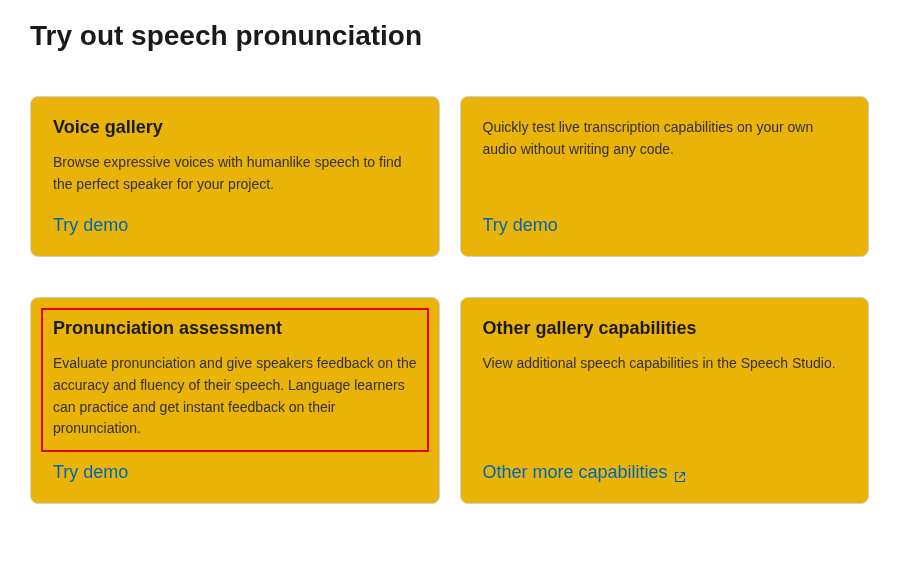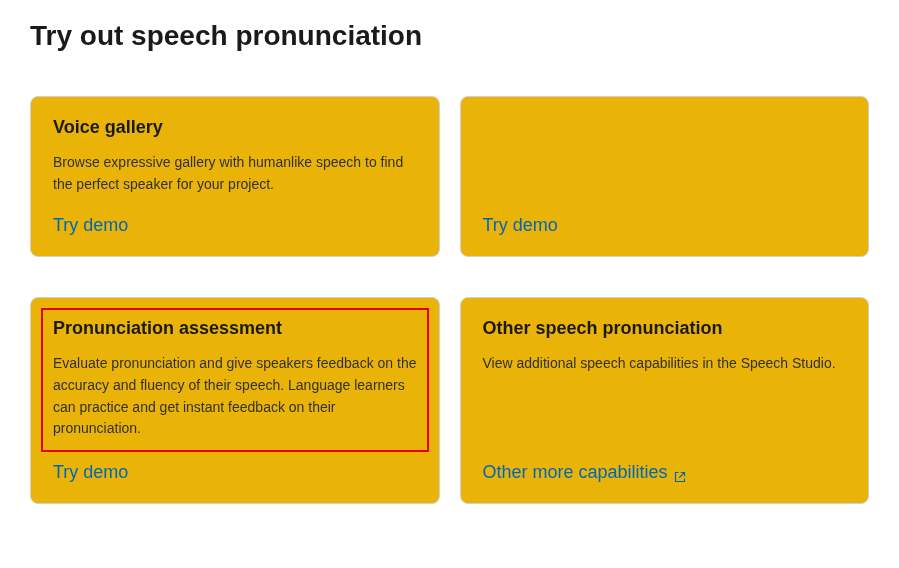--- a/index.html
+++ b/index.html
@@ -76,38 +76,39 @@
   </style>
 </head>
 <body>
 
 <h1 class="page-title">Try out speech pronunciation</h1>
 
 <div class="card-grid">
 
   <div class="card">
     <div class="card-title">Voice gallery</div>
-    <div class="card-description">Browse expressive gallery with humanlike speech to find the perfect speaker for your project.</div>
+    <div class="card-description">Browse expressive voices with humanlike speech to find the perfect speaker for your project.</div>
     <a class="card-link">Try demo</a>
   </div>
 
   <div class="card">
+    <div class="card-description">Quickly test live transcription capabilities on your own audio without writing any code.</div>
     <a class="card-link">Try demo</a>
   </div>
 
   <div class="card">
     <div class="highlight-box">
       <div class="card-title">Pronunciation assessment</div>
       <div class="card-description">Evaluate pronunciation and give speakers feedback on the accuracy and fluency of their speech. Language learners can practice and get instant feedback on their pronunciation.</div>
     </div>
     <a class="card-link">Try demo</a>
   </div>
 
   <div class="card">
-    <div class="card-title">Other speech pronunciation</div>
+    <div class="card-title">Other gallery capabilities</div>
     <div class="card-description">View additional speech capabilities in the Speech Studio.</div>
     <a class="card-link">
       <span>Other more capabilities</span>
       <span class="external-icon">
         <svg viewBox="0 0 16 16" width="12" height="12" fill="none" stroke="#0067b8" stroke-width="1.5">
           <path d="M6 2 H2 V14 H14 V10"></path>
           <path d="M9 2 H14 V7"></path>
           <path d="M14 2 L7 9"></path>
         </svg>
       </span>

